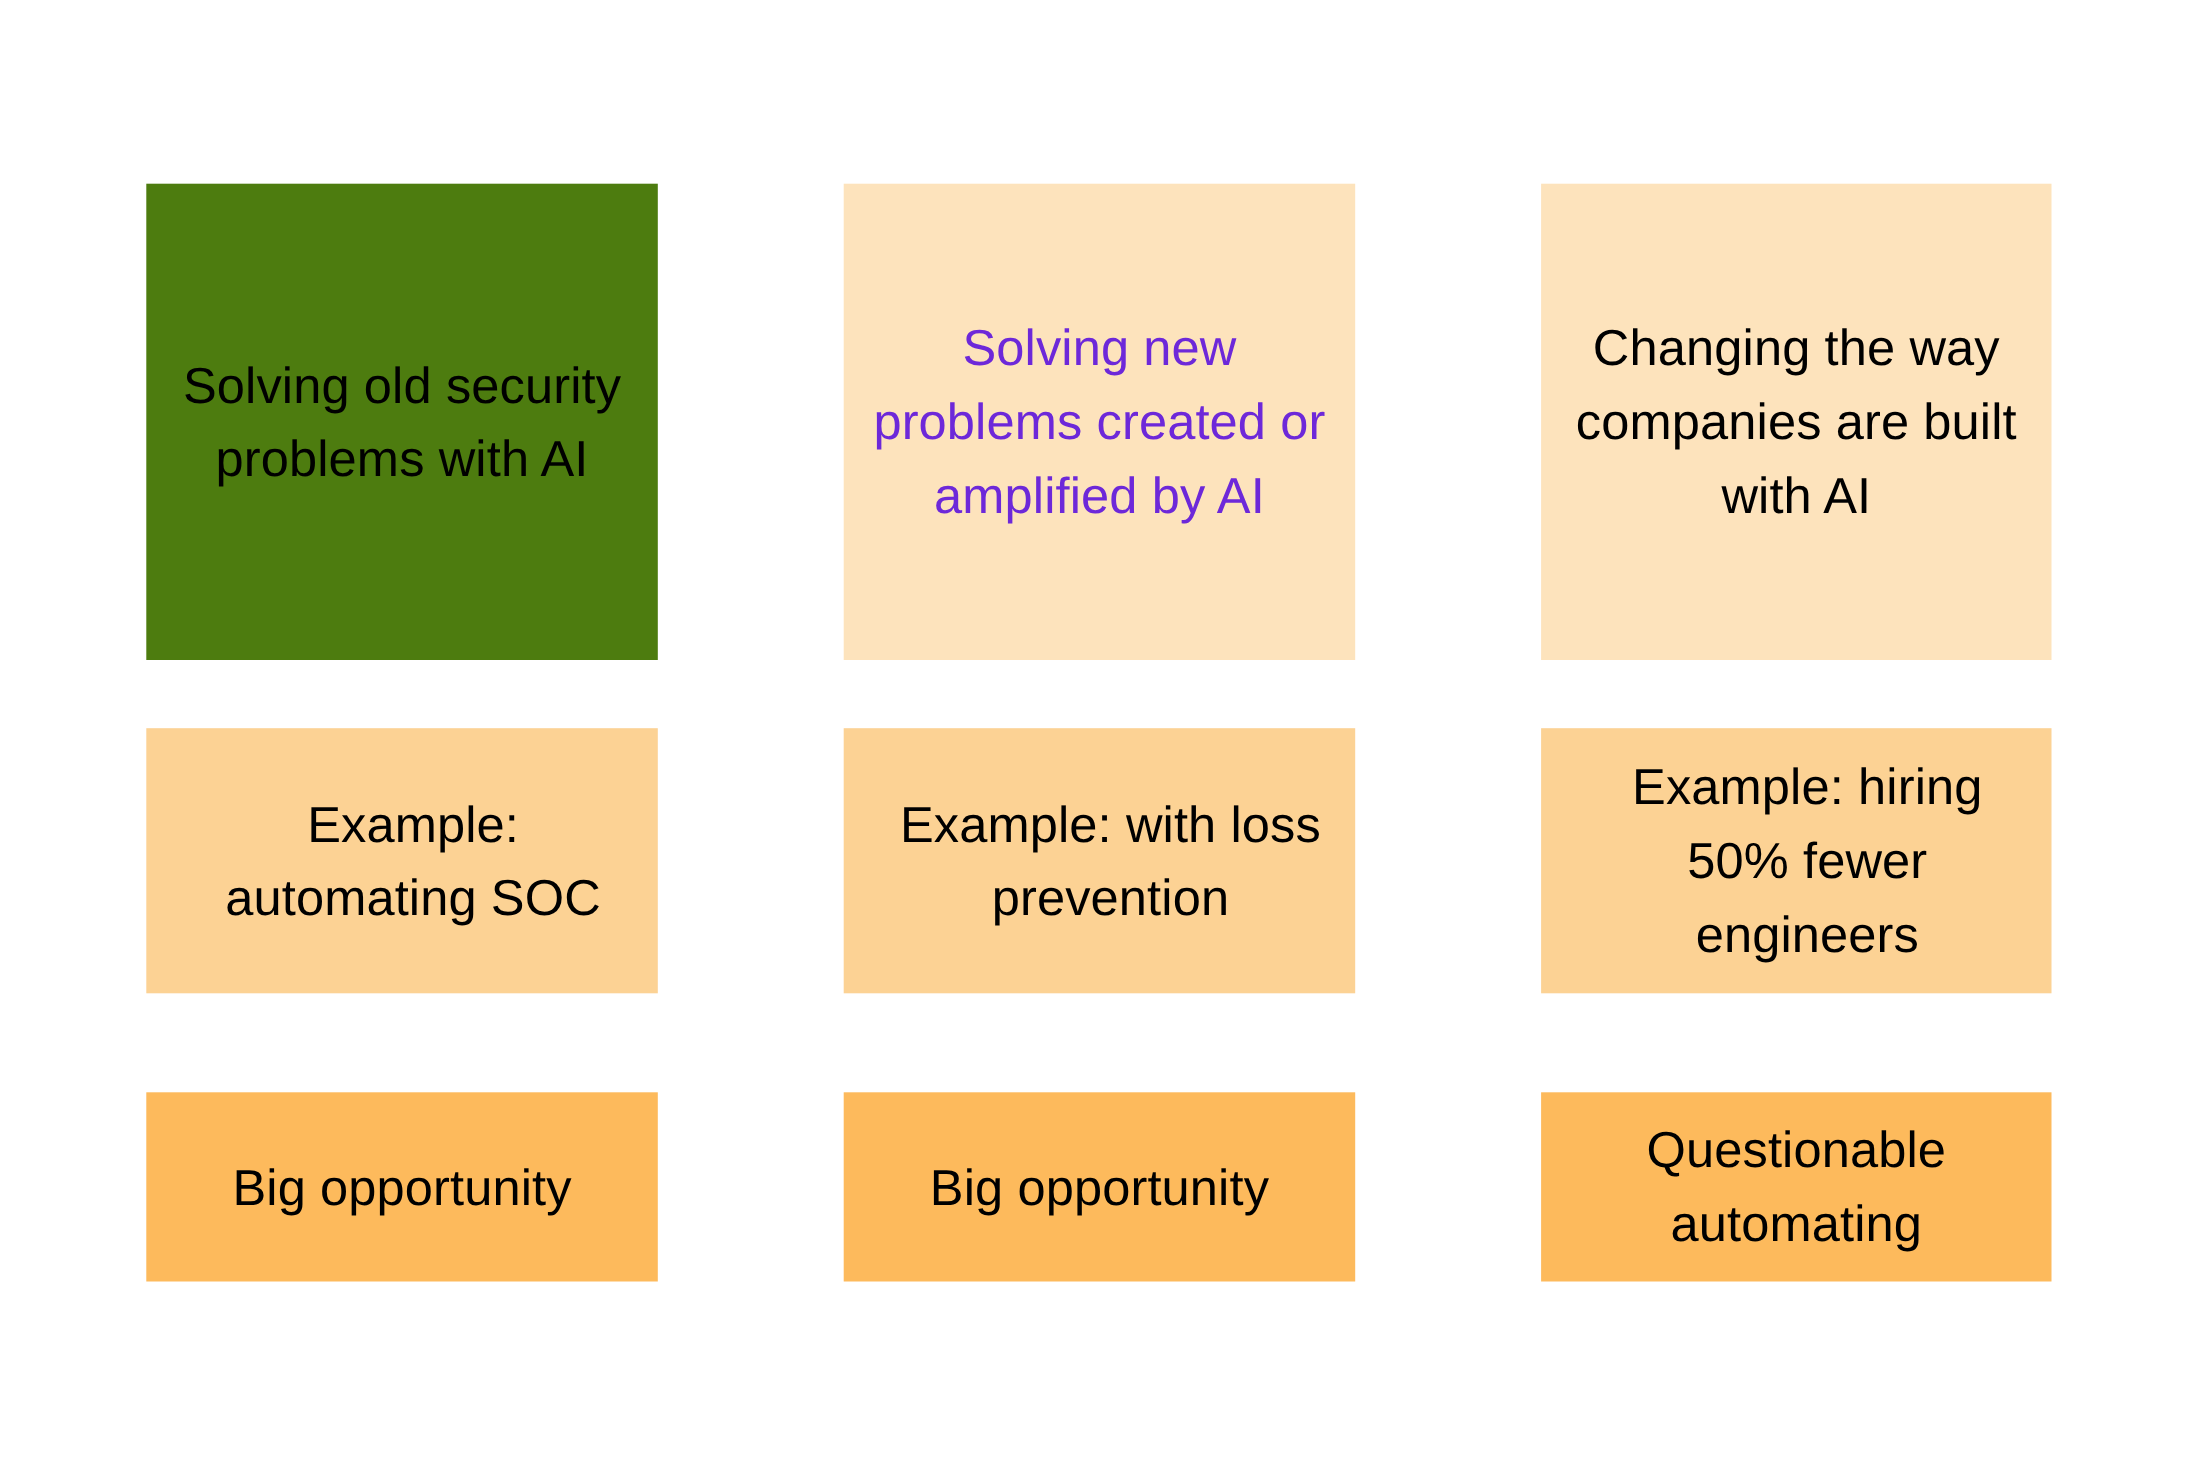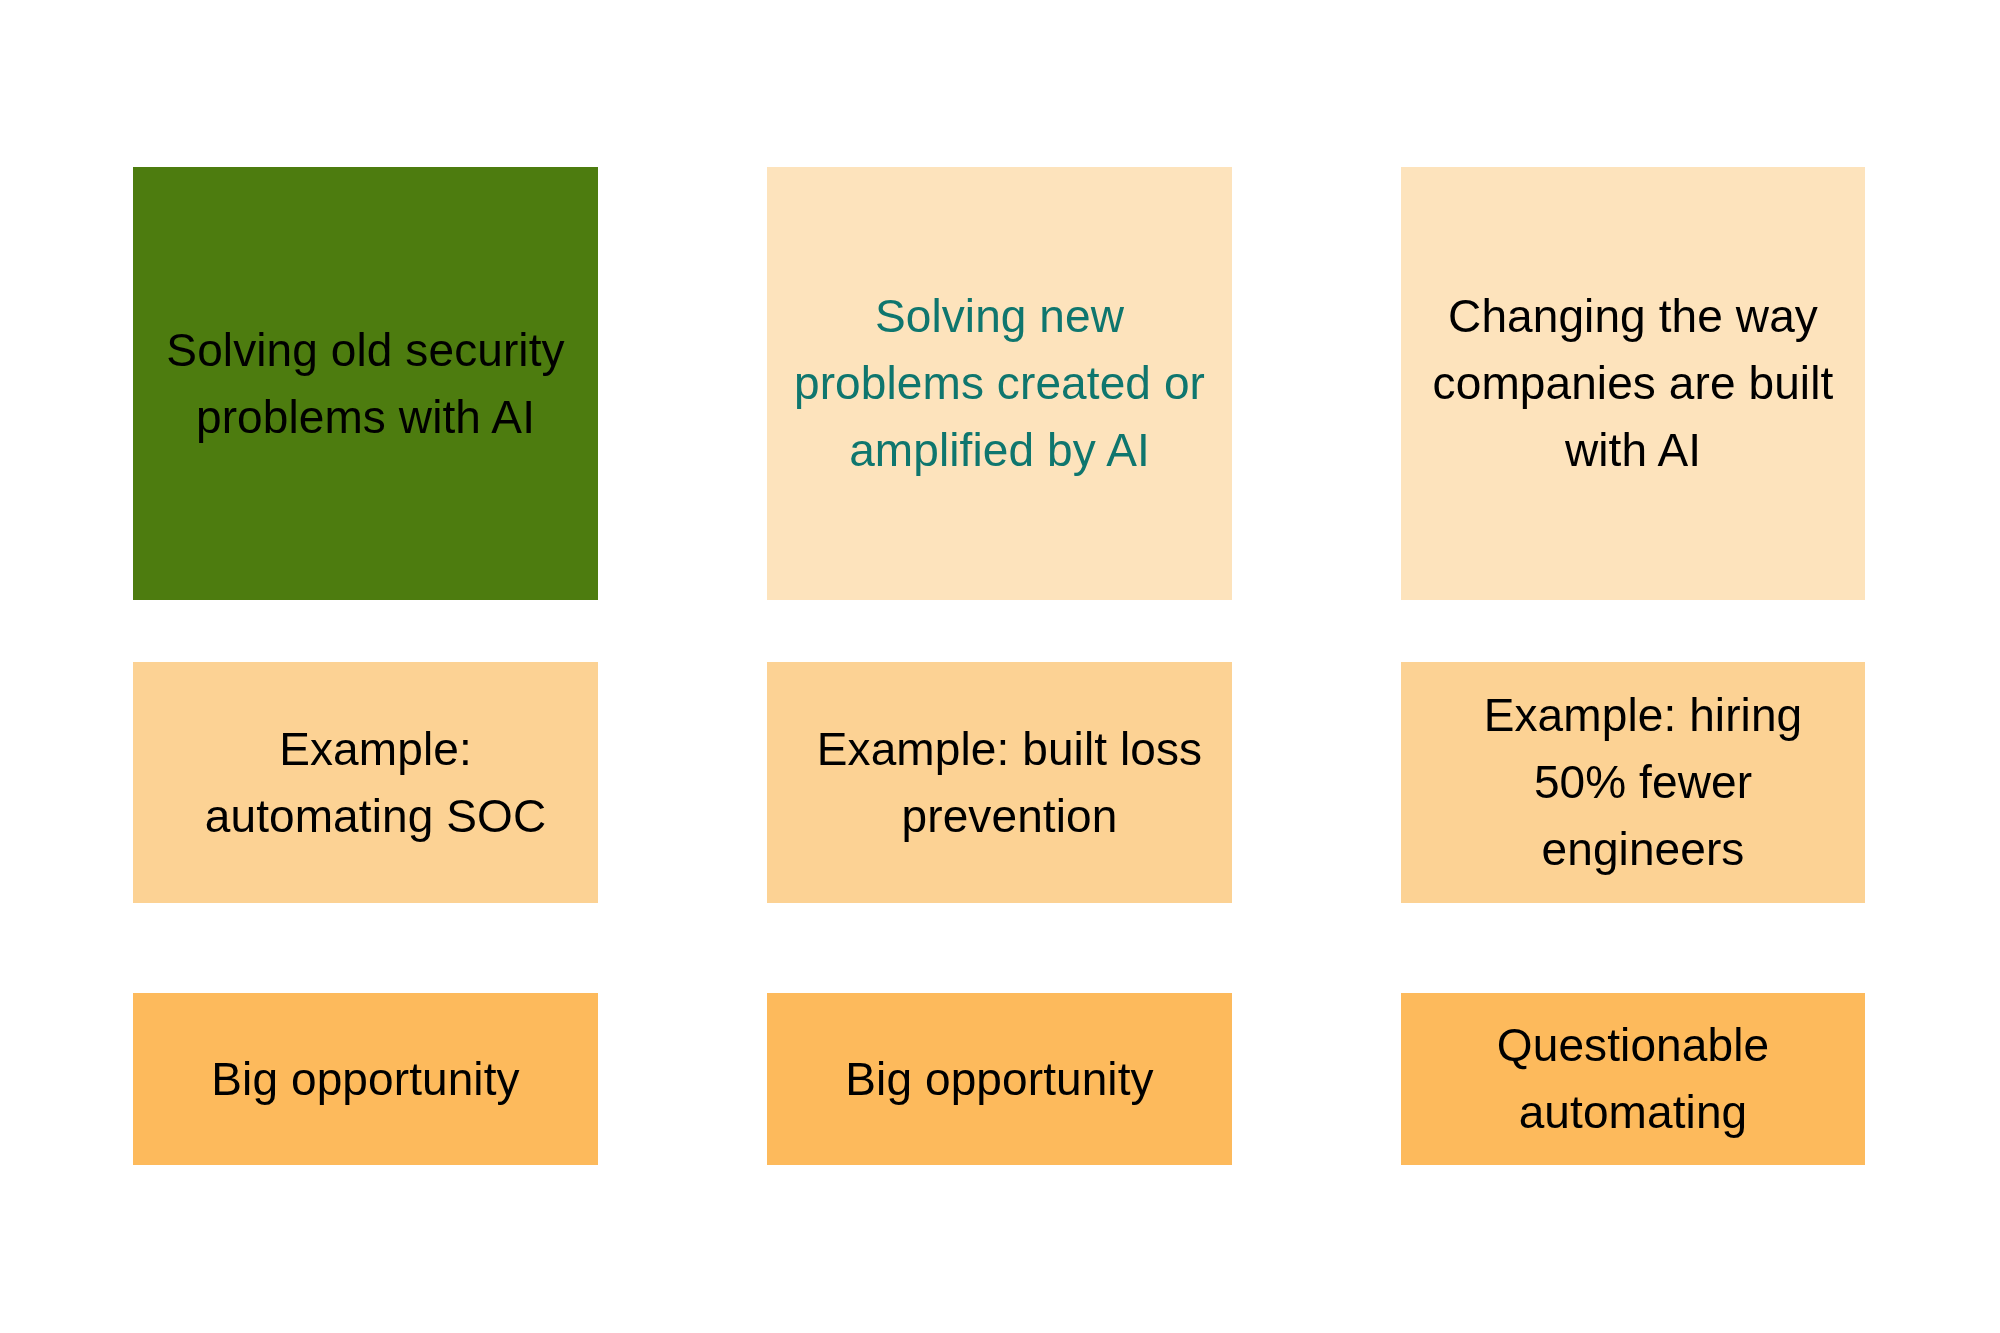--- a/index.html
+++ b/index.html
@@ -67,32 +67,32 @@
 </style>
 </head>
 <body>
 
 <div class="board" style="background: rgb(255, 255, 255);">
   <div class="grid">
 
     <div class="card tier-theme cell-r1" style="background: #4d7c0f; color: rgb(0, 0, 0);">
       <span class="card-text">Solving old security problems with AI</span>
     </div>
-    <div class="card tier-theme cell-r1" style="background: rgb(253, 227, 188); color: #0f766e; align-items: center;">
+    <div class="card tier-theme cell-r1" style="background: rgb(253, 227, 188); color: #6d28d9; align-items: center;">
       <span class="card-text">Solving new problems created or amplified by AI</span>
     </div>
     <div class="card tier-theme cell-r1" style="background: rgb(253, 227, 188); color: rgb(0, 0, 0);">
       <span class="card-text">Changing the way companies are built with AI</span>
     </div>
 
     <div class="card tier-example cell-r2" style="background: rgb(252, 210, 148); color: rgb(0, 0, 0);">
       <span class="card-text">Example: automating SOC</span>
     </div>
     <div class="card tier-example cell-r2" style="background: rgb(252, 210, 148); color: rgb(0, 0, 0);">
-      <span class="card-text">Example: built loss prevention</span>
+      <span class="card-text">Example: with loss prevention</span>
     </div>
     <div class="card tier-example cell-r2" style="background: rgb(252, 210, 148); color: rgb(0, 0, 0);">
       <span class="card-text">Example: hiring 50% fewer engineers</span>
     </div>
 
     <div class="card tier-verdict cell-r3" style="background: rgb(253, 186, 92); color: rgb(0, 0, 0);">
       <span class="card-text">Big opportunity</span>
     </div>
     <div class="card tier-verdict cell-r3" style="background: rgb(253, 186, 92); color: rgb(0, 0, 0);">
       <span class="card-text">Big opportunity</span>

